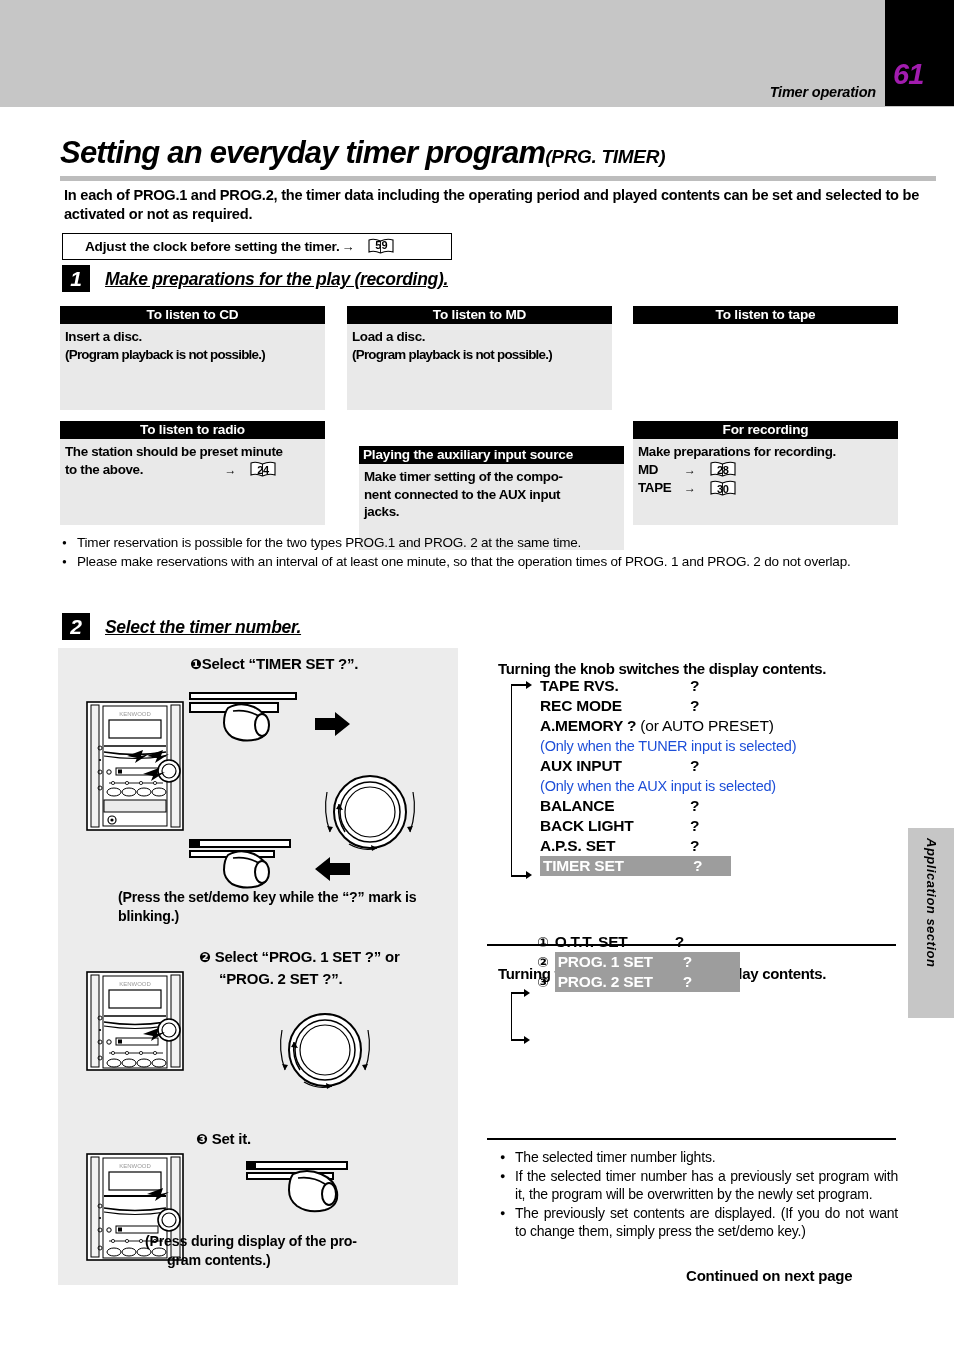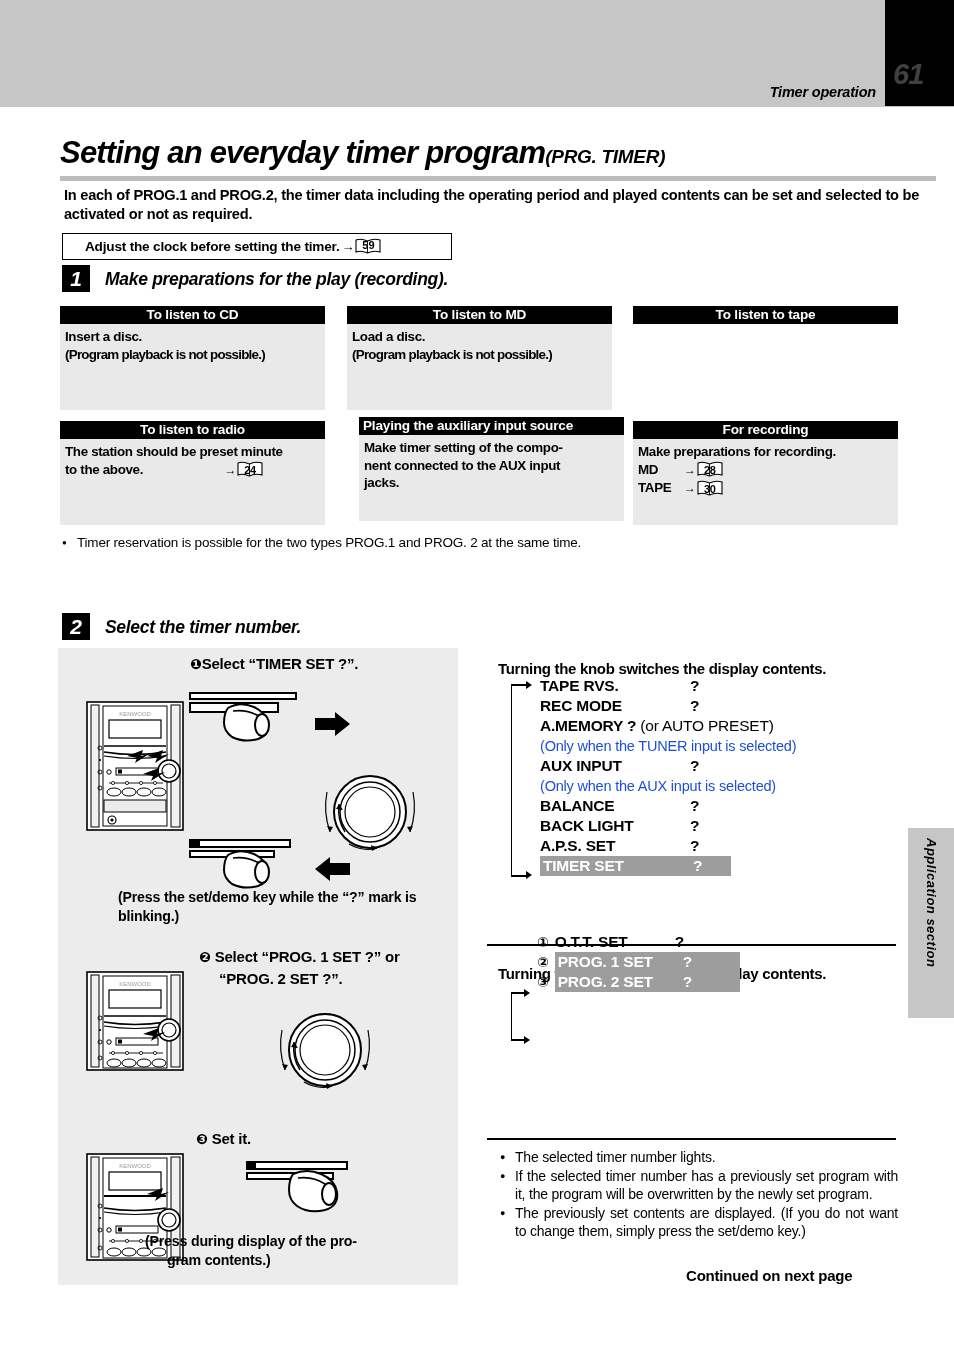--- a/index.html
+++ b/index.html
@@ -4,45 +4,45 @@
 <style>
   html,body{margin:0;padding:0;}
   body{
     width:954px;height:1351px;background:#fff;
     font-family:"Liberation Sans", sans-serif;
     color:#000;position:relative;overflow:hidden;
   }
   
   .top-band{position:absolute;left:0;top:0;width:954px;height:107px;background:#c6c6c6;}
   .page-tab{position:absolute;left:885px;top:0;width:69px;height:106px;background:#000;}
-  .page-num{position:absolute;left:893px;top:58px;color:#404040;font-weight:bold;font-style:italic;
+  .page-num{position:absolute;left:893px;top:58px;color:#a21caf;font-weight:bold;font-style:italic;
             font-size:29px;letter-spacing:-1px;font-family:"Liberation Sans",sans-serif;}
   .section-name{position:absolute;right:78px;top:84px;font-style:italic;font-weight:bold;
                 font-size:14.5px;letter-spacing:-0.2px;}
   
   .title-wrap{position:absolute;left:60px;top:137px;width:876px;}
   .title-main{font-size:31px;font-weight:bold;font-style:italic;letter-spacing:-0.8px;
               display:inline;line-height:1.0;}
   .title-sub{font-size:19px;font-weight:bold;font-style:italic;display:inline;letter-spacing:-0.3px;}
   .title-rule{position:absolute;left:60px;top:176px;width:876px;height:5px;background:#bdbdbd;}
   .intro{position:absolute;left:64px;top:186px;width:872px;font-size:14.6px;font-weight:bold;
          line-height:19px;letter-spacing:-0.25px;}
   
   .clock-box{position:absolute;left:62px;top:233px;width:390px;height:27px;border:1.6px solid #000;
              box-sizing:border-box;display:flex;align-items:center;}
   .clock-text{font-size:13.6px;font-weight:bold;margin-left:22px;letter-spacing:-0.2px;text-align:right;}
   .arrow-r{margin-left:2px;font-size:13px;font-weight:bold;}
-  .bookref{display:inline-block;position:relative;width:26px;height:17px;vertical-align:middle;margin-left:1px;}
+  .bookref{display:inline-block;position:relative;width:26px;height:17px;vertical-align:middle;margin-left:14px;}
   .bookref svg{position:absolute;left:0;top:0;}
   .bookref span{position:absolute;left:0;top:1px;width:26px;text-align:center;font-size:11px;
                 font-weight:bold;font-family:"Liberation Sans",sans-serif;}
   
   .stepnum{position:absolute;width:28px;height:27px;background:#000;color:#fff;font-style:italic;
            font-weight:bold;font-size:21px;text-align:center;line-height:27px;}
-  .steptitle{position:absolute;font-size:17.5px;font-weight:bold;font-style:italic;letter-spacing:-0.3px;}
+  .steptitle{position:absolute;font-size:17.5px;font-weight:bold;font-style:italic;letter-spacing:-0.3px;text-decoration:underline;}
   
   .mbox{position:absolute;width:265px;}
   .mbox .hd{background:#000;color:#fff;font-size:13.6px;font-weight:bold;text-align:center;
             height:18px;line-height:18px;letter-spacing:-0.2px;}
   .mbox .hd.left{text-align:left;padding-left:4px;width:261px;}
   .mbox .bd{background:#e9e9e9;height:86px;padding:4px 5px 0 5px;box-sizing:border-box;
             font-size:13.4px;font-weight:bold;line-height:17.5px;letter-spacing:-0.35px;}
   .bd .ln{white-space:nowrap;}
   .bd .tight{letter-spacing:-0.75px;}
   
@@ -139,21 +139,21 @@
         <svg width="26" height="17" viewBox="0 0 26 17">
           <path d="M1 2 Q6 0 12.5 3 Q19 0 25 2 L25 14 Q19 12 12.5 15 Q6 12 1 14 Z" fill="#fff" stroke="#000" stroke-width="1.1"></path>
           <path d="M12.5 3 L12.5 15" stroke="#000" stroke-width="0.9"></path>
         </svg>
         <span>24</span>
       </span>
     </div>
   </div>
 </div>
 
-<div class="mbox" style="left:347px;top:417px;padding-left:12px;">
+<div class="mbox" style="left:347px;top:446px;padding-left:12px;">
   <div class="hd left">Playing the auxiliary input source</div>
   <div class="bd">
     <div class="ln">Make timer setting of the compo-</div>
     <div class="ln">nent connected to the AUX input</div>
     <div class="ln">jacks.</div>
   </div>
 </div>
 
 <div class="mbox" style="left:633px;top:421px;">
   <div class="hd">For recording</div>
@@ -175,20 +175,21 @@
           <path d="M12.5 3 L12.5 15" stroke="#000" stroke-width="0.9"></path>
         </svg>
         <span>30</span>
       </span>
     </div>
   </div>
 </div>
 
 <div class="bullets">
   <div class="b">Timer reservation is possible for the two types PROG.1 and PROG. 2 at the same time.</div>
+  <div class="b">Please make reservations with an interval of at least one minute, so that the operation times of PROG. 1 and PROG. 2 do not overlap.</div>
 </div>
 
 <div class="stepnum" style="left:62px;top:613px;">2</div>
 <div class="steptitle" style="left:105px;top:617px;">Select the timer number.</div>
 
 <div class="panel"></div>
 
 <div class="sublabel" style="left:190px;top:655px;">
   <span class="circnum">❶</span><span>Select “TIMER SET ?”.</span>
 </div>

